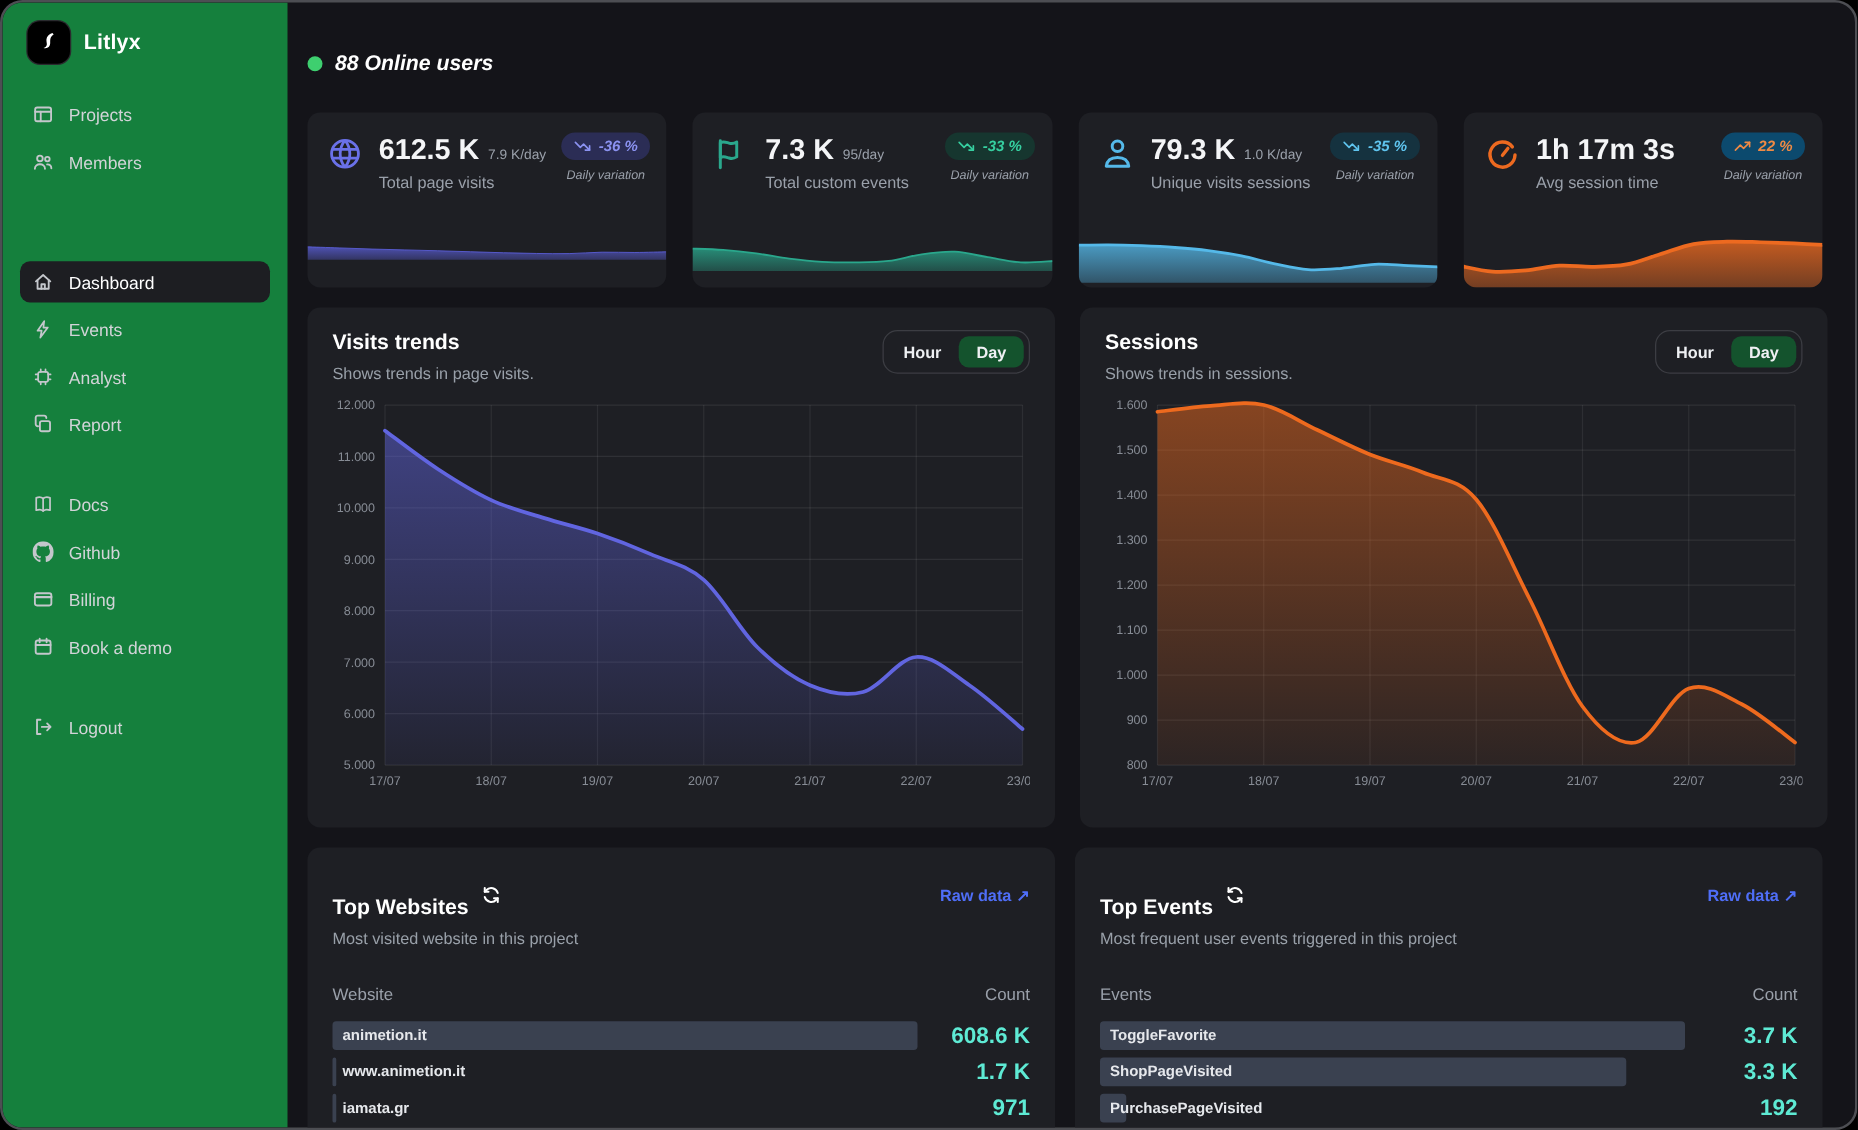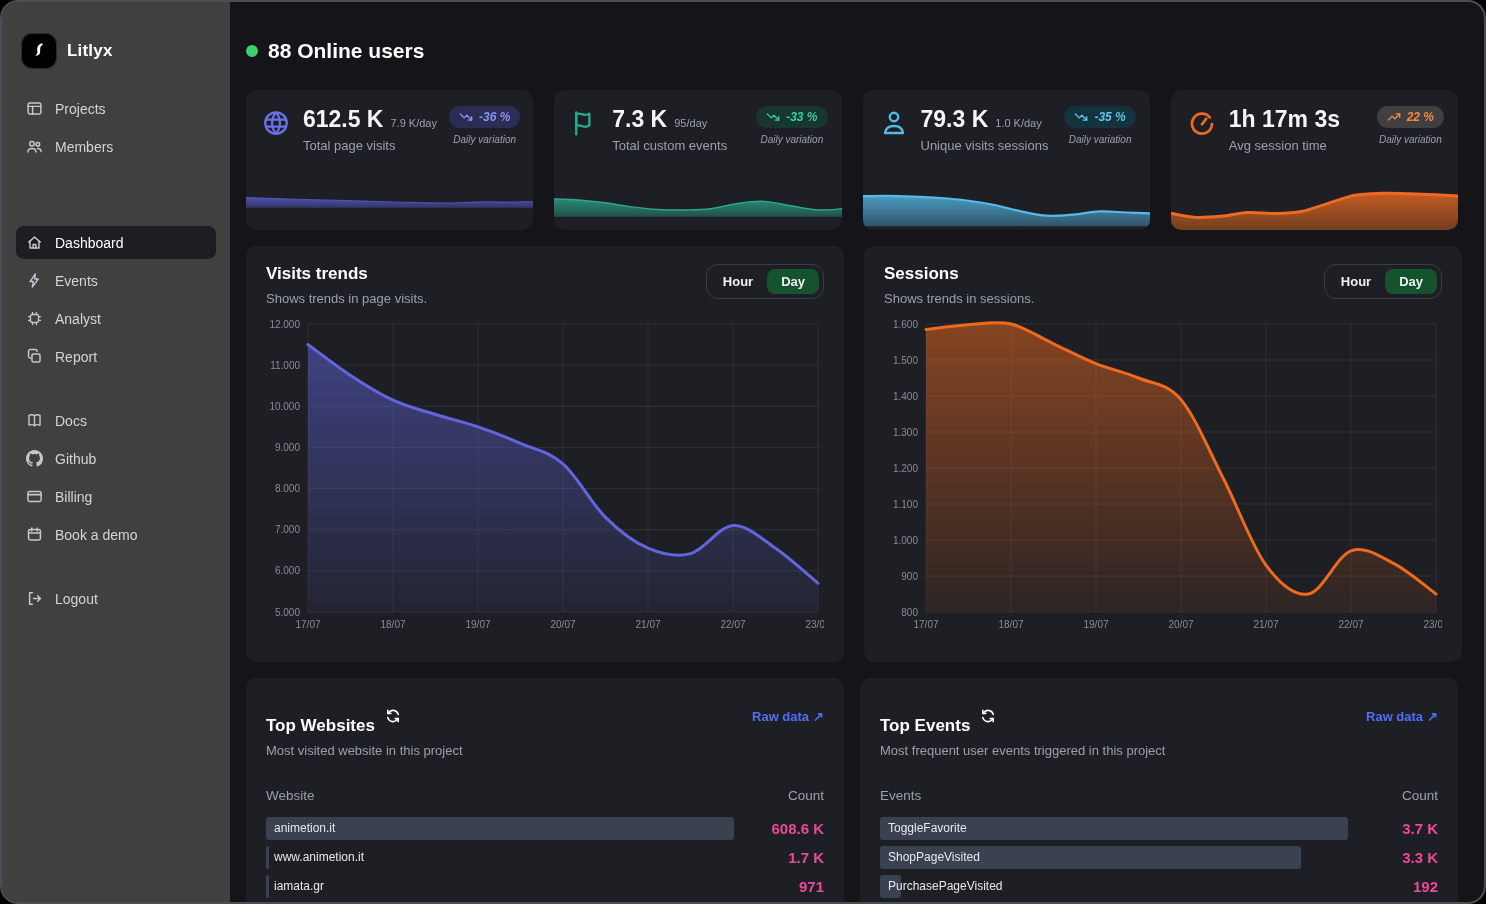--- a/index.html
+++ b/index.html
@@ -1,35 +1,35 @@
 <!DOCTYPE html>
 <html><head>
 <meta charset="utf-8">
 <style>
   * { box-sizing: border-box; margin: 0; padding: 0; }
   html,body { background:#000; width:1486px; height:904px; font-family:"Liberation Sans", sans-serif; }
   .window { width:1486px; height:904px; background:#141419; border:2px solid #4d4e53; border-radius:18px; overflow:hidden; display:flex; }
 
   
-  .sidebar { width:228px; flex-shrink:0; background:#404040; padding:32px 14px; }
+  .sidebar { width:228px; flex-shrink:0; background:#15803d; padding:15px 14px; }
   .brand { display:flex; align-items:center; gap:11px; padding:0 6px; margin-bottom:24px; cursor:pointer; }
   .logo { width:34px; height:34px; background:#000; border-radius:10px; box-shadow:0 0 0 1px #2a2a2e; display:flex; align-items:center; justify-content:center; }
   .logo svg { width:22px; height:22px; }
   .brand-name { font-size:17px; font-weight:bold; color:#fff; letter-spacing:.2px; }
   .nav-item { display:flex; align-items:center; gap:12px; padding:8px 10px; margin-bottom:5px; border-radius:8px; color:#d2d4d8; font-size:14px; cursor:pointer; }
   .nav-item.active { background:#1d1e22; color:#fff; }
   .nav-item .ni { width:17px; height:17px; display:inline-flex; color:#c4c7cc; }
   .nav-item .ni svg { width:17px; height:17px; }
   .nav-gap-lg { height:58px; } .nav-gap { height:26px; }
 
   
   main { flex:1; padding:38px 26px 0 16px; min-width:0; }
   .online-row { display:flex; align-items:center; gap:10px; height:22px; margin-bottom:28px; }
   .online-dot { width:12px; height:12px; border-radius:50%; background:#3ecf6f; }
-  .online-text { color:#fff; font-size:21px; font-weight:bold; }
+  .online-text { color:#fff; font-size:17px; font-weight:bold;font-style:italic; }
 
   .card { background:#1e1f24; border-radius:10px; position:relative; }
 
   
   .stats-row { display:flex; gap:21px; height:140px; margin-bottom:16px; }
   .stat-card { flex:1; padding:16px 14px 0 16px; overflow:hidden; }
   .stat-head { display:flex; align-items:flex-start; gap:12px; position:relative; z-index:2;justify-content:center; }
   .stat-icon { width:30px; height:30px; margin-top:2px; flex-shrink:0; }
   .stat-icon svg { width:30px; height:30px; }
   .stat-value-row { display:flex; align-items:baseline; gap:7px; white-space:nowrap; }
@@ -59,22 +59,22 @@
   .table-card { flex:1; padding:18px 20px; }
   .tc-titlerow { display:flex; align-items:center; gap:10px; }
   .tc-titlerow h2 { font-size:17px; font-weight:bold; color:#fff;margin-top:20px; }
   .refresh { width:16px; height:16px; color:#fff; display:inline-flex; cursor:pointer; }
   .refresh svg { width:16px; height:16px; }
   .raw-link { margin-left:auto; color:#4f6ef7; font-size:13px; font-weight:bold; display:flex; align-items:flex-start; gap:4px; cursor:pointer; }
   .theader { display:flex; justify-content:space-between; margin-top:30px; color:#9aa0aa; font-size:13.5px; }
   .trows { margin-top:14px; }
   .trow { position:relative; height:23px; margin-bottom:6px; cursor:pointer; }
   .tbar { position:absolute; left:0; top:0; bottom:0; background:#3a4150; border-radius:3px; min-width:3px; }
-  .tlabel { position:relative; z-index:1; font-size:12px; font-weight:normal; color:#e6e8ec; line-height:23px; padding-left:8px; white-space:nowrap; }
-  .tcount { position:absolute; right:0; top:0; line-height:23px; font-size:15px; font-weight:bold; color:#ec4899; }
+  .tlabel { position:relative; z-index:1; font-size:12px; font-weight:bold; color:#e6e8ec; line-height:23px; padding-left:8px; white-space:nowrap; }
+  .tcount { position:absolute; right:0; top:0; line-height:23px; font-size:18px; font-weight:bold; color:#5eead4; }
 </style>
 </head>
 <body>
 
 <div class="window">
 
   <aside class="sidebar">
     <div class="brand">
       <span class="logo">
         <svg viewBox="0 0 24 24">
@@ -317,21 +317,21 @@
                 <path d="M12 13l3.4-4.4"></path>
               </svg></span>
        <div class="stat-main">
          <div class="stat-value-row">
            <span class="stat-value">1h 17m 3s</span>
            <span class="stat-rate"></span>
          </div>
          <div class="stat-label">Avg session time</div>
        </div>
        <div class="stat-badge-col">
-         <span class="badge" style="background:#404040;color:#ef8a44">
+         <span class="badge" style="background:#0c4a6e;color:#ef8a44">
            <span class="bic">
                   <svg viewBox="0 0 16 16" fill="none" stroke="currentColor" stroke-width="1.5" stroke-linecap="round" stroke-linejoin="round">
                     <polyline points="1.5 11.5 6 7 9 10 14.5 4.5"></polyline>
                     <polyline points="14.5 8.5 14.5 4.5 10.5 4.5"></polyline>
                   </svg>
                 </span>22 %</span>
          <div class="badge-caption">Daily variation</div>
        </div>
      </div>
      <svg class="spark" viewBox="0 0 287 62">

